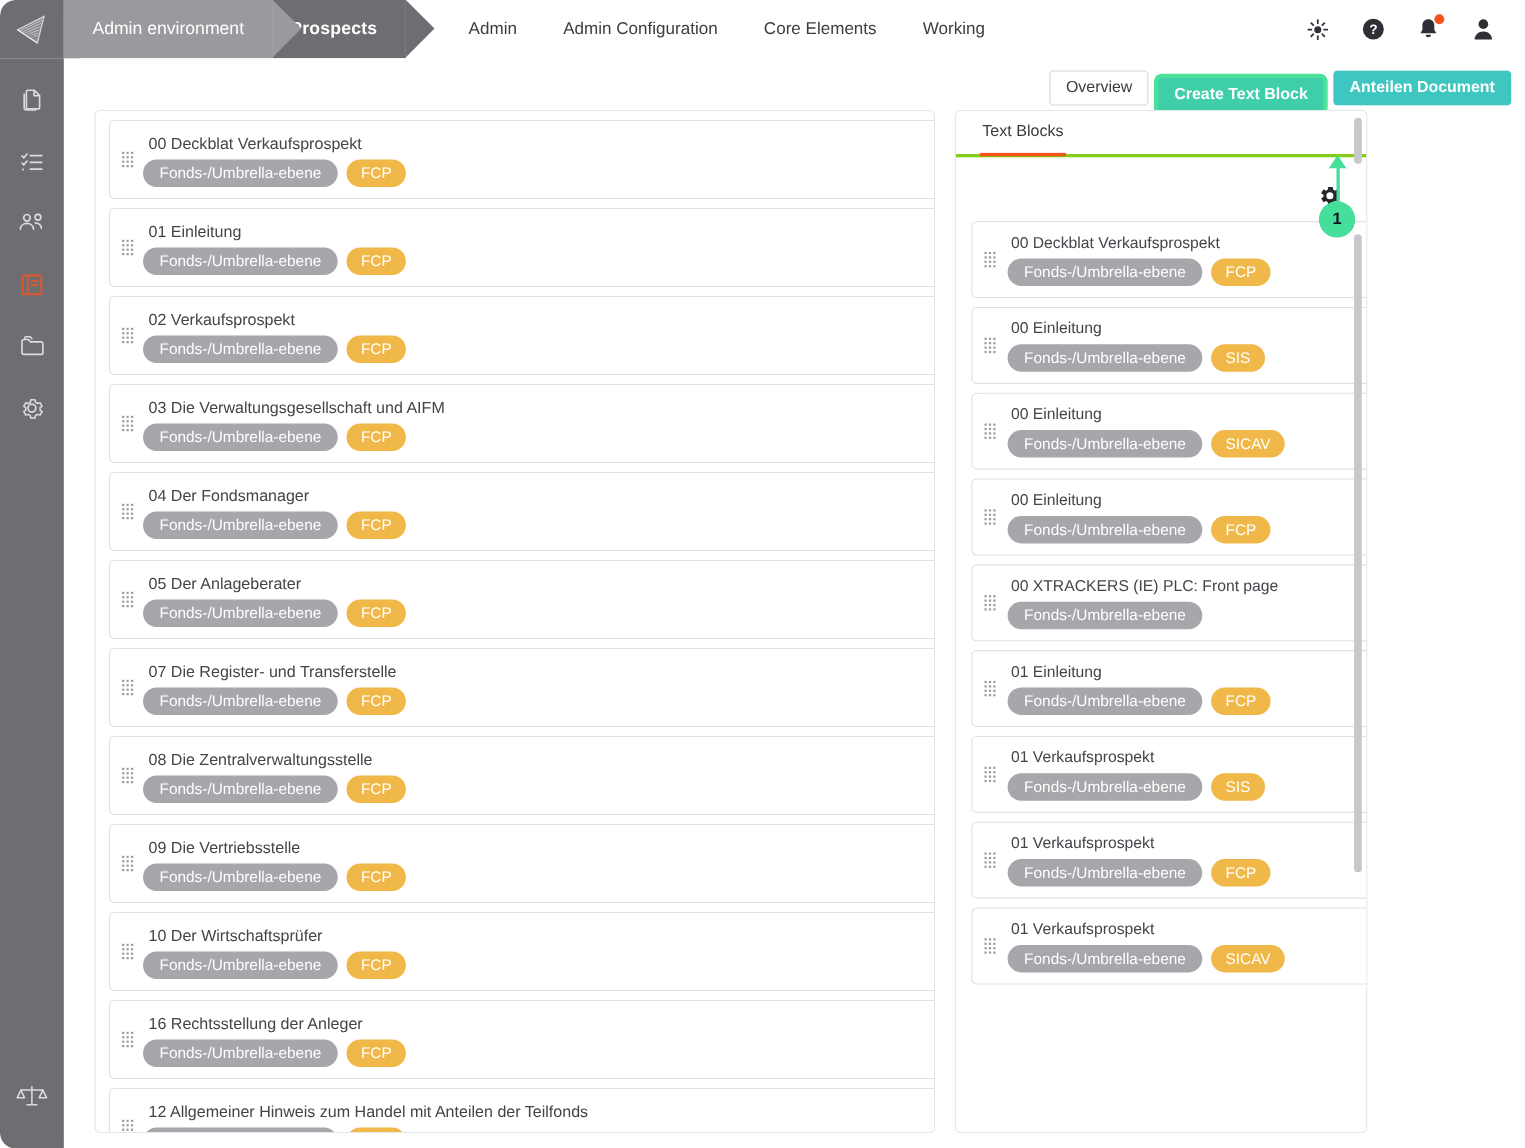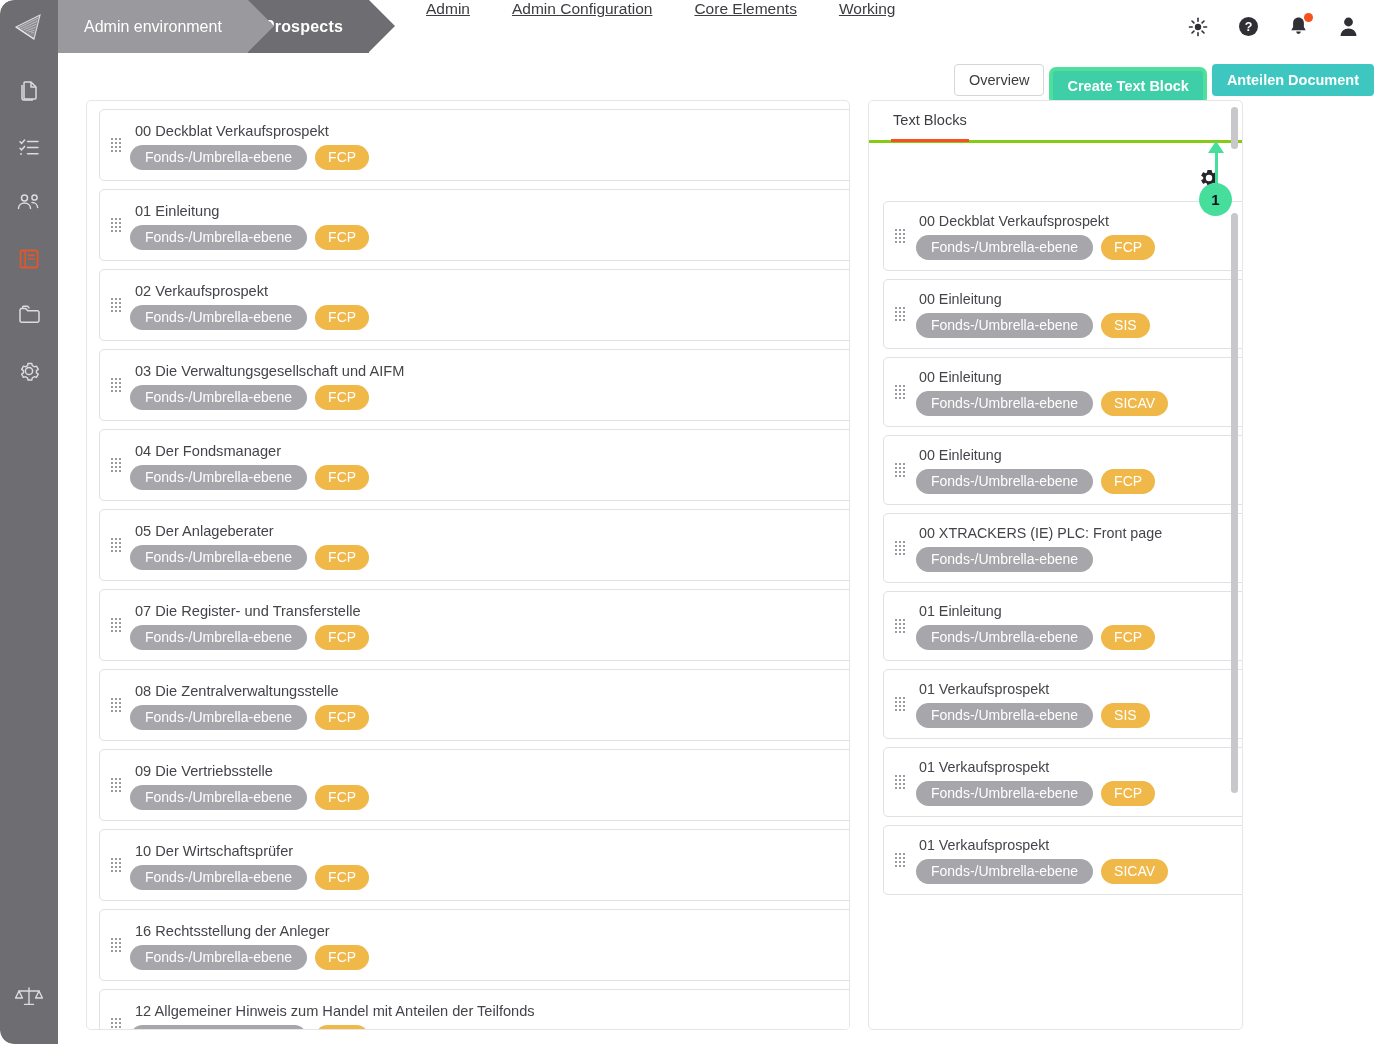--- a/index.html
+++ b/index.html
@@ -43,21 +43,21 @@
     border-top: 26.5px solid transparent;
     border-bottom: 26.5px solid transparent;
   }
   .crumb.dark::after { border-left: 26px solid #6e6e72; z-index: 3; }
   .crumb.mid::after  { border-left: 26px solid #9a9a9e; z-index: 2; }
   .crumb.mid { margin-left: 0; }
 
   .navitems { display: flex; align-items: center; gap: 0; margin-left: 36px; }
   .navitem {
     font-size: 15.5px; color: #3c3c41; padding: 0 21px; height: 53px;
-    display: flex; cursor: default; text-decoration: underline;
+    display: flex; align-items: center; cursor: default;
   }
   .topspacer { flex: 1 1 auto; }
   .topicons { display: flex; align-items: center; gap: 26px; padding-right: 26px; }
   .icobtn { position: relative; width: 24px; height: 24px; display: flex; align-items: center; justify-content: center; }
   .notif-dot {
     position: absolute; top: -2px; right: -3px;
     width: 9px; height: 9px; border-radius: 50%; background: #f4511e;
   }
 
   

